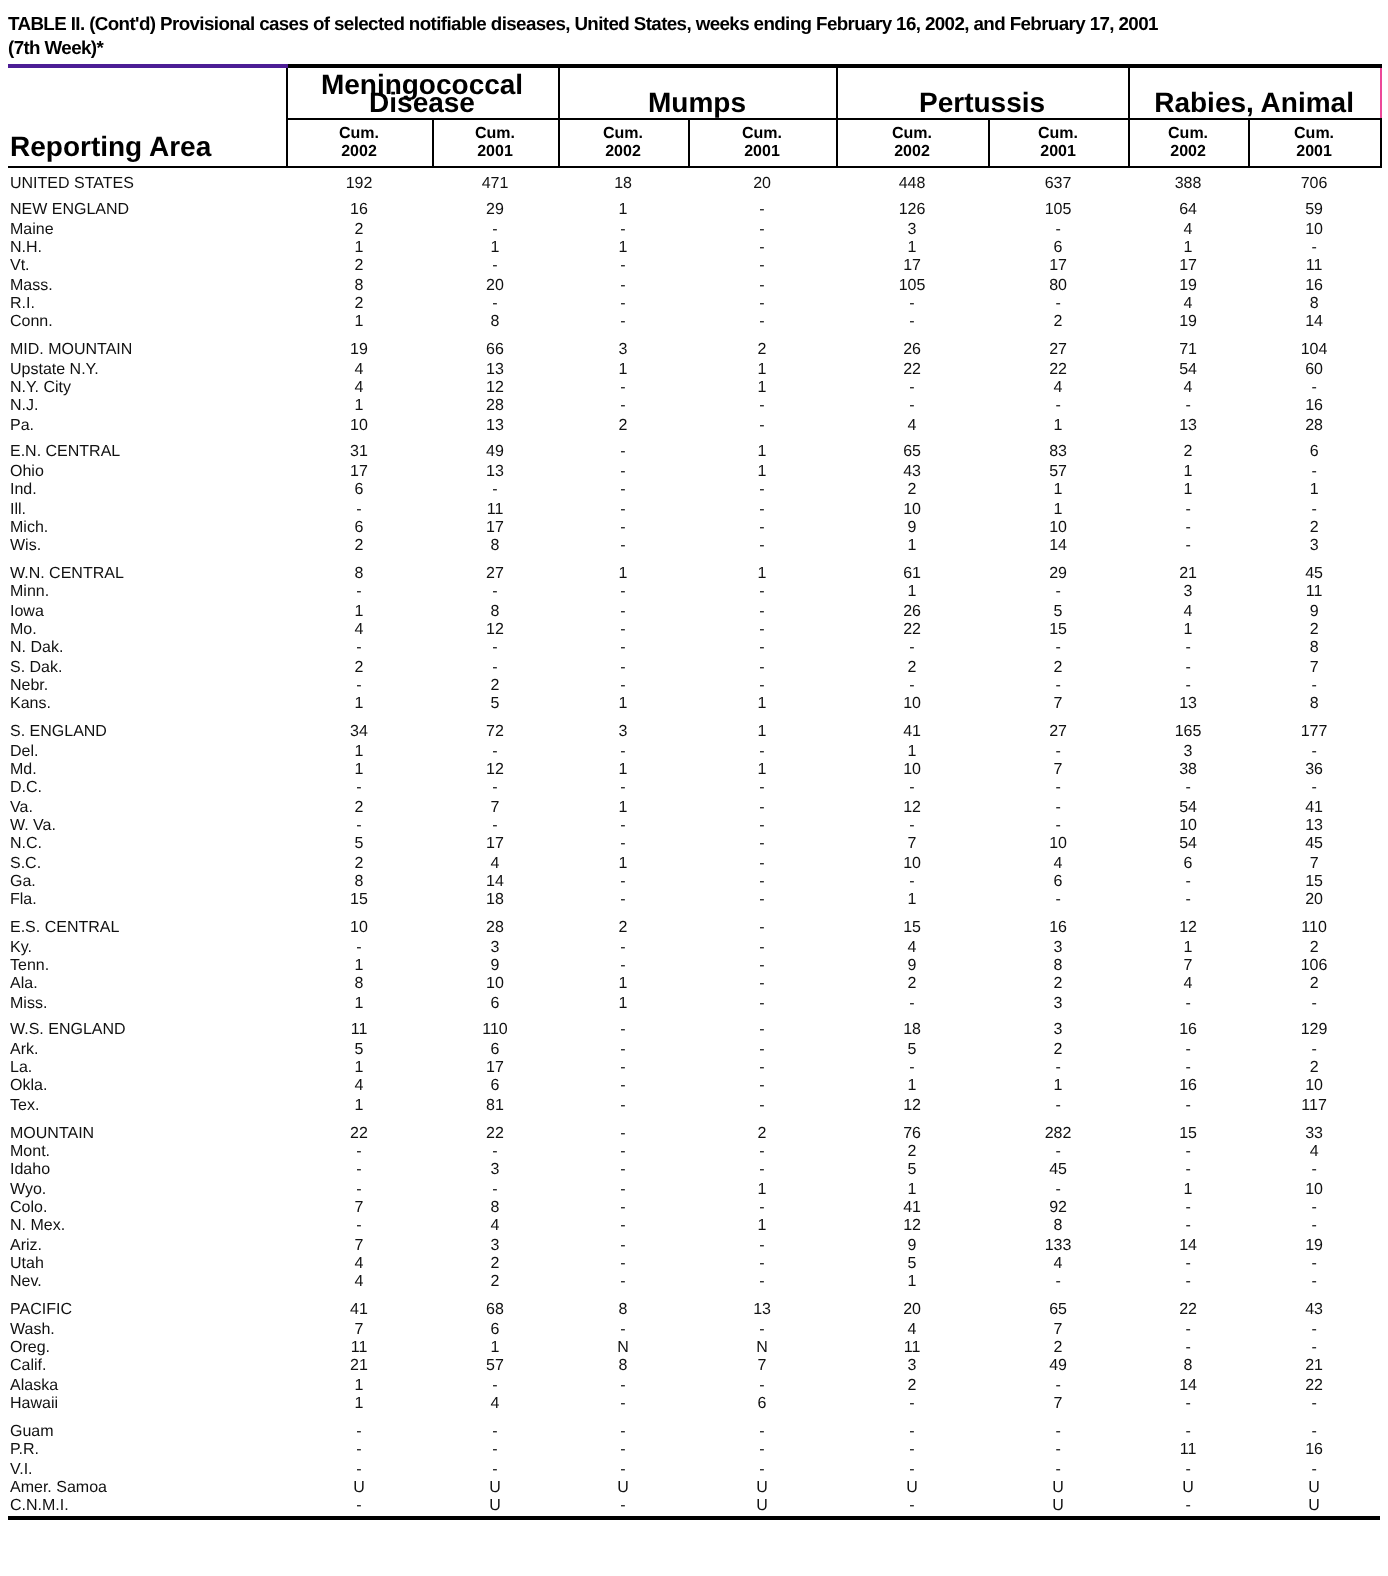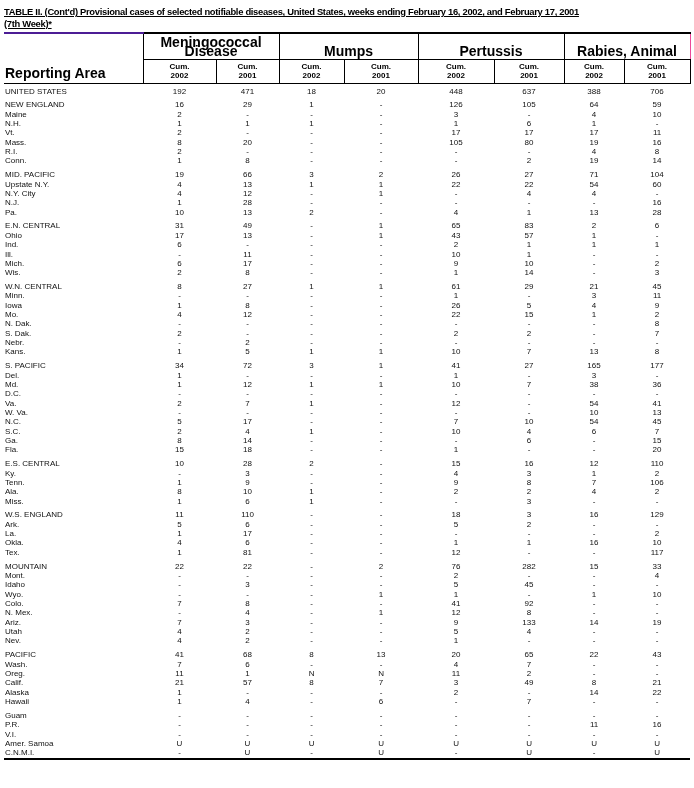--- a/index.html
+++ b/index.html
@@ -12,21 +12,20 @@
     font-family: "Liberation Sans", sans-serif;
     padding: 6px 4px 0 4px;
     overflow: hidden;
   }
   .title {
     font-weight: bold;
     font-size: 9.4px;
     line-height: 11.5px;
     letter-spacing: -0.3px;
     color: #000;
-    text-decoration: underline;
   }
   table.tbl {
     border-collapse: collapse;
     table-layout: fixed;
     width: 686px;
     margin-top: 3px;
     border-bottom: 2px solid #000;
   }
   thead th { font-weight: bold; padding: 0; color: #000; }
   th.corner {
@@ -206,21 +205,21 @@
           <td class="num">1</td>
           <td class="num">8</td>
           <td class="num">-</td>
           <td class="num">-</td>
           <td class="num">-</td>
           <td class="num">2</td>
           <td class="num">19</td>
           <td class="num">14</td>
         </tr>
         <tr class="section-start">
-          <td class="area">MID. PACIFIC</td>
+          <td class="area">MID. MOUNTAIN</td>
           <td class="num">19</td>
           <td class="num">66</td>
           <td class="num">3</td>
           <td class="num">2</td>
           <td class="num">26</td>
           <td class="num">27</td>
           <td class="num">71</td>
           <td class="num">104</td>
         </tr>
         <tr>
@@ -415,21 +414,21 @@
           <td class="num">1</td>
           <td class="num">5</td>
           <td class="num">1</td>
           <td class="num">1</td>
           <td class="num">10</td>
           <td class="num">7</td>
           <td class="num">13</td>
           <td class="num">8</td>
         </tr>
         <tr class="section-start">
-          <td class="area">S. PACIFIC</td>
+          <td class="area">S. ENGLAND</td>
           <td class="num">34</td>
           <td class="num">72</td>
           <td class="num">3</td>
           <td class="num">1</td>
           <td class="num">41</td>
           <td class="num">27</td>
           <td class="num">165</td>
           <td class="num">177</td>
         </tr>
         <tr>

